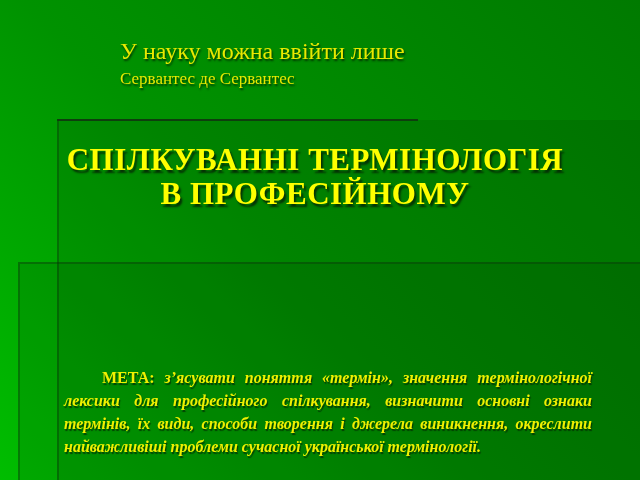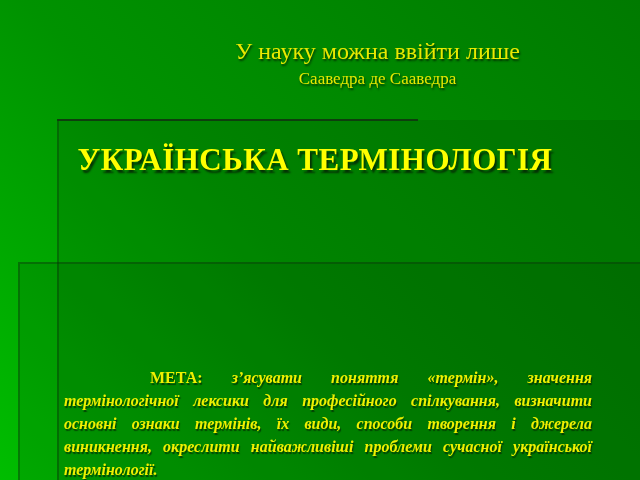--- a/index.html
+++ b/index.html
@@ -43,21 +43,21 @@
     width: 361px;
     height: 2px;
     background: var(--divider, #0e3e0e);
   }
   
   .epigraph {
     position: absolute;
     top: 34px;
     right: 5px;
     left: 120px;
-    text-align: center;
+    text-align: left;
     color: var(--epigraph-text, #e9e900);
     text-shadow: 1px 2px 2px rgba(4,40,4,0.85);
   }
   .ep-line {
     font-size: 24px;
     line-height: 35px;
     white-space: nowrap;
   }
   .ep-attr {
     font-size: 17px;
@@ -91,39 +91,39 @@
     font-weight: bold;
     font-style: italic;
     line-height: 23px;
     text-align: justify;
     text-indent: 38px;
     color: var(--body-text, #f0f000);
     text-shadow: 1px 2px 1px rgba(4,42,4,0.75);
   }
   .meta-label {
     font-style: normal;
-    margin-left: 48px;
   }
 </style>
 </head>
 <body>
 
 <div class="slide" style="--background-top: #007a00; --background-mid: #009200; --background-bottom: #00bd00; --panel-overlay: rgba(0,35,0,0.12); --panel-edge: rgba(10,55,10,0.40); --divider: #0e3e0e; --epigraph-text: #e9e900; --title-text: #ffff00; --body-text: #f0f000;">
 
   <div class="panel panel-upper"></div>
   <div class="panel panel-lower"></div>
   <div class="divider"></div>
 
   <div class="epigraph">
     <div class="ep-line">У науку можна ввійти лише</div>
-    <div class="ep-attr">Сааведра де Сааведра</div>
+    <div class="ep-attr">Сервантес де Сервантес</div>
   </div>
 
   <h1 class="title">
-    <span class="t-line">УКРАЇНСЬКА ТЕРМІНОЛОГІЯ</span>
+    <span class="t-line">СПІЛКУВАННІ ТЕРМІНОЛОГІЯ</span>
+    <span class="t-line">В ПРОФЕСІЙНОМУ</span>
   </h1>
 
   <p class="body-text">
     <span class="meta-label">МЕТА:</span>
     <span class="meta-text">з’ясувати поняття «термін», значення термінологічної лексики для професійного спілкування, визначити основні ознаки термінів, їх види, способи творення і джерела виникнення, окреслити найважливіші проблеми сучасної української термінології.</span>
   </p>
 
 </div>
 
 </body></html>

